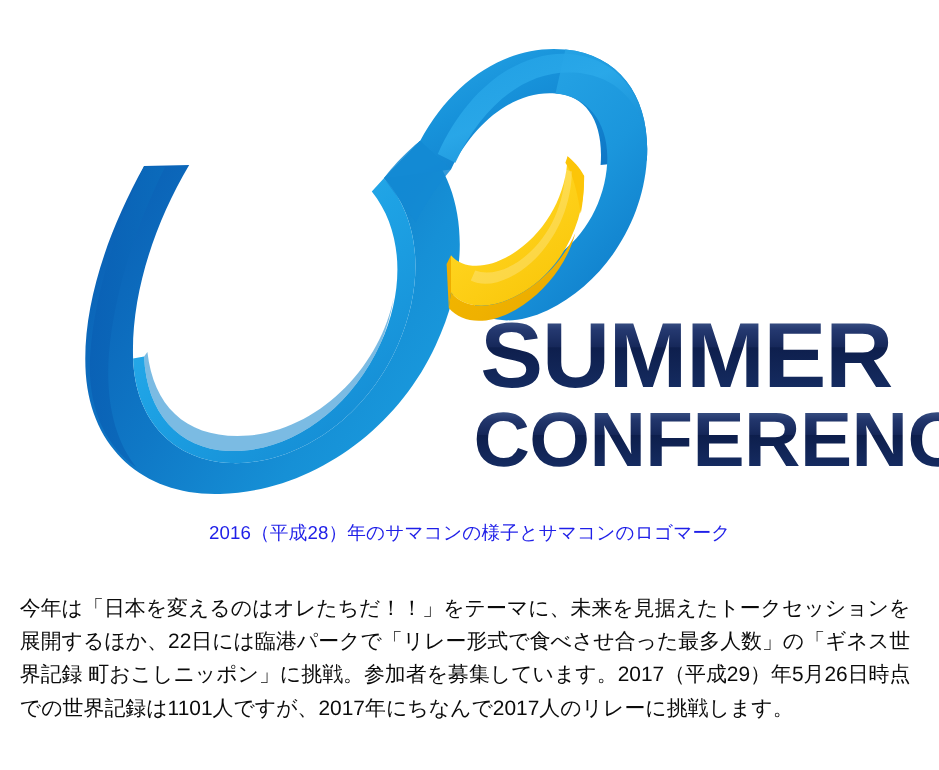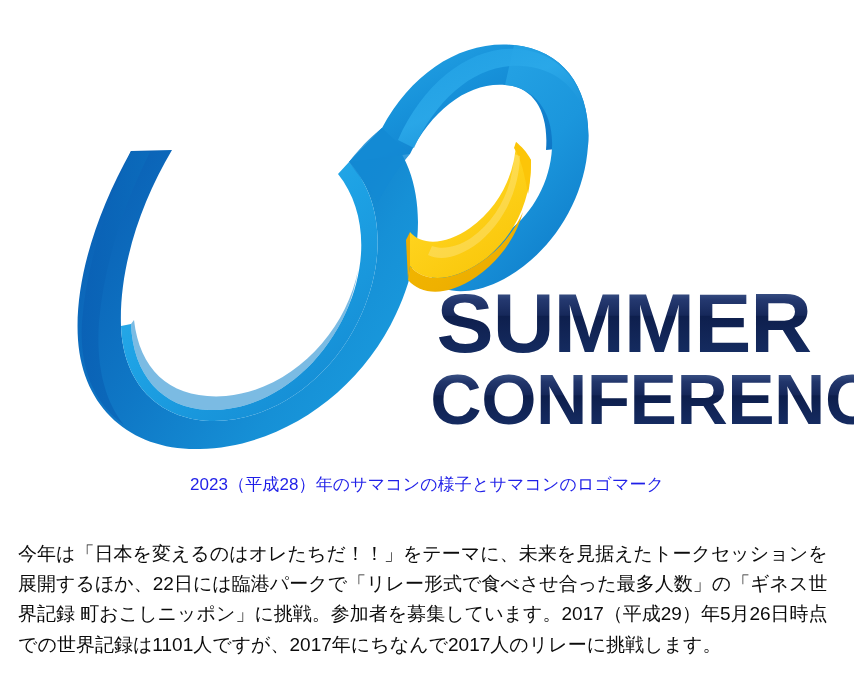--- a/index.html
+++ b/index.html
@@ -319,19 +319,19 @@
       <g>
         <text x="428" y="352" font-family="'Liberation Sans','DejaVu Sans',sans-serif" font-size="84" font-weight="bold" letter-spacing="-1" transform="scale(1.02,1)" fill="url(#gWordTop)">SUMMER</text>
       </g>
 
       <g>
         <text x="424" y="424" font-family="'Liberation Sans','DejaVu Sans',sans-serif" font-size="70" font-weight="bold" letter-spacing="-0.5" transform="scale(1.015,1)" fill="url(#gWordBot)">CONFERENCE</text>
       </g>
     </svg>
   </div>
 
-  <div id="figure-caption">2023（平成28）年のサマコンの様子とサマコンのロゴマーク</div>
+  <div id="figure-caption">2016（平成28）年のサマコンの様子とサマコンのロゴマーク</div>
 
   <div id="body-copy">
     <p>今年は「日本を変えるのはオレたちだ！！」をテーマに、未来を見据えたトークセッションを展開するほか、22日には臨港パークで「リレー形式で食べさせ合った最多人数」の「ギネス世界記録 町おこしニッポン」に挑戦。参加者を募集しています。2017（平成29）年5月26日時点での世界記録は1101人ですが、2017年にちなんで2017人のリレーに挑戦します。</p>
   </div>
 
 </div>
 
 </body></html>

